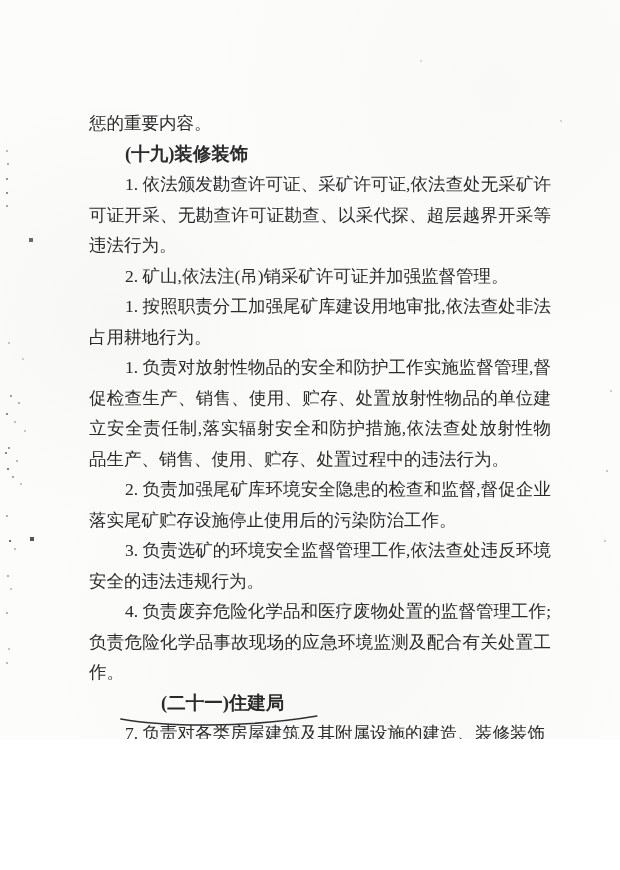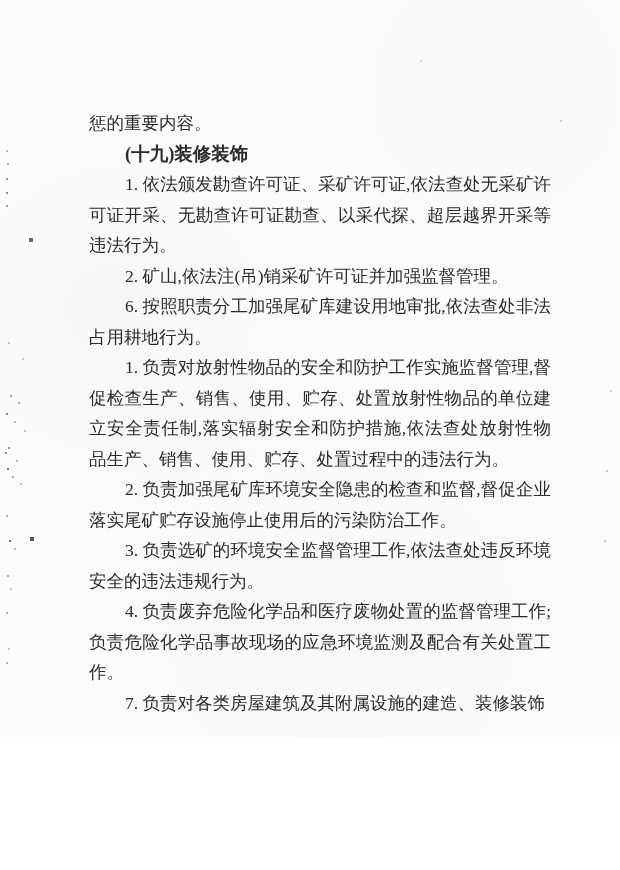--- a/index.html
+++ b/index.html
@@ -115,21 +115,24 @@
 </head>
 <body>
 
 <div class="page" style="color: rgb(43, 43, 43);">
   <div class="noise"></div>
   <div class="text-col">
       <div class="block fragment"><span class="t">惩的重要内容。</span></div>
       <div class="block heading"><span class="t">(十九)装修装饰</span></div>
       <div class="block para"><span class="t">1. 依法颁发勘查许可证、采矿许可证,依法查处无采矿许可证开采、无勘查许可证勘查、以采代探、超层越界开采等违法行为。</span></div>
       <div class="block para"><span class="t">2. 矿山,依法注(吊)销采矿许可证并加强监督管理。</span></div>
-      <div class="block para"><span class="t">6. 按照职责分工加强尾矿库建设用地审批,依法查处非法占用耕地行为。</span></div>
+      <div class="block para"><span class="t">1. 按照职责分工加强尾矿库建设用地审批,依法查处非法占用耕地行为。</span></div>
       <div class="block para"><span class="t">1. 负责对放射性物品的安全和防护工作实施监督管理,督促检查生产、销售、使用、贮存、处置放射性物品的单位建立安全责任制,落实辐射安全和防护措施,依法查处放射性物品生产、销售、使用、贮存、处置过程中的违法行为。</span></div>
       <div class="block para"><span class="t">2. 负责加强尾矿库环境安全隐患的检查和监督,督促企业落实尾矿贮存设施停止使用后的污染防治工作。</span></div>
       <div class="block para"><span class="t">3. 负责选矿的环境安全监督管理工作,依法查处违反环境安全的违法违规行为。</span></div>
       <div class="block para"><span class="t">4. 负责废弃危险化学品和医疗废物处置的监督管理工作;负责危险化学品事故现场的应急环境监测及配合有关处置工作。</span></div>
+      <div class="block heading-underlined"><span class="t">(二十一)住建局<svg viewBox="0 0 230 16" preserveAspectRatio="none">
+            <path d="M2,5 C55,13 145,14 226,2" fill="none" stroke="#2f2f2f" stroke-width="1.6" stroke-linecap="round"></path>
+          </svg></span></div>
       <div class="block para"><span class="t">7. 负责对各类房屋建筑及其附属设施的建造、装修装饰</span></div>
     </div>
   <div class="page-num">— 15 —</div>
 </div>
 
 </body></html>

